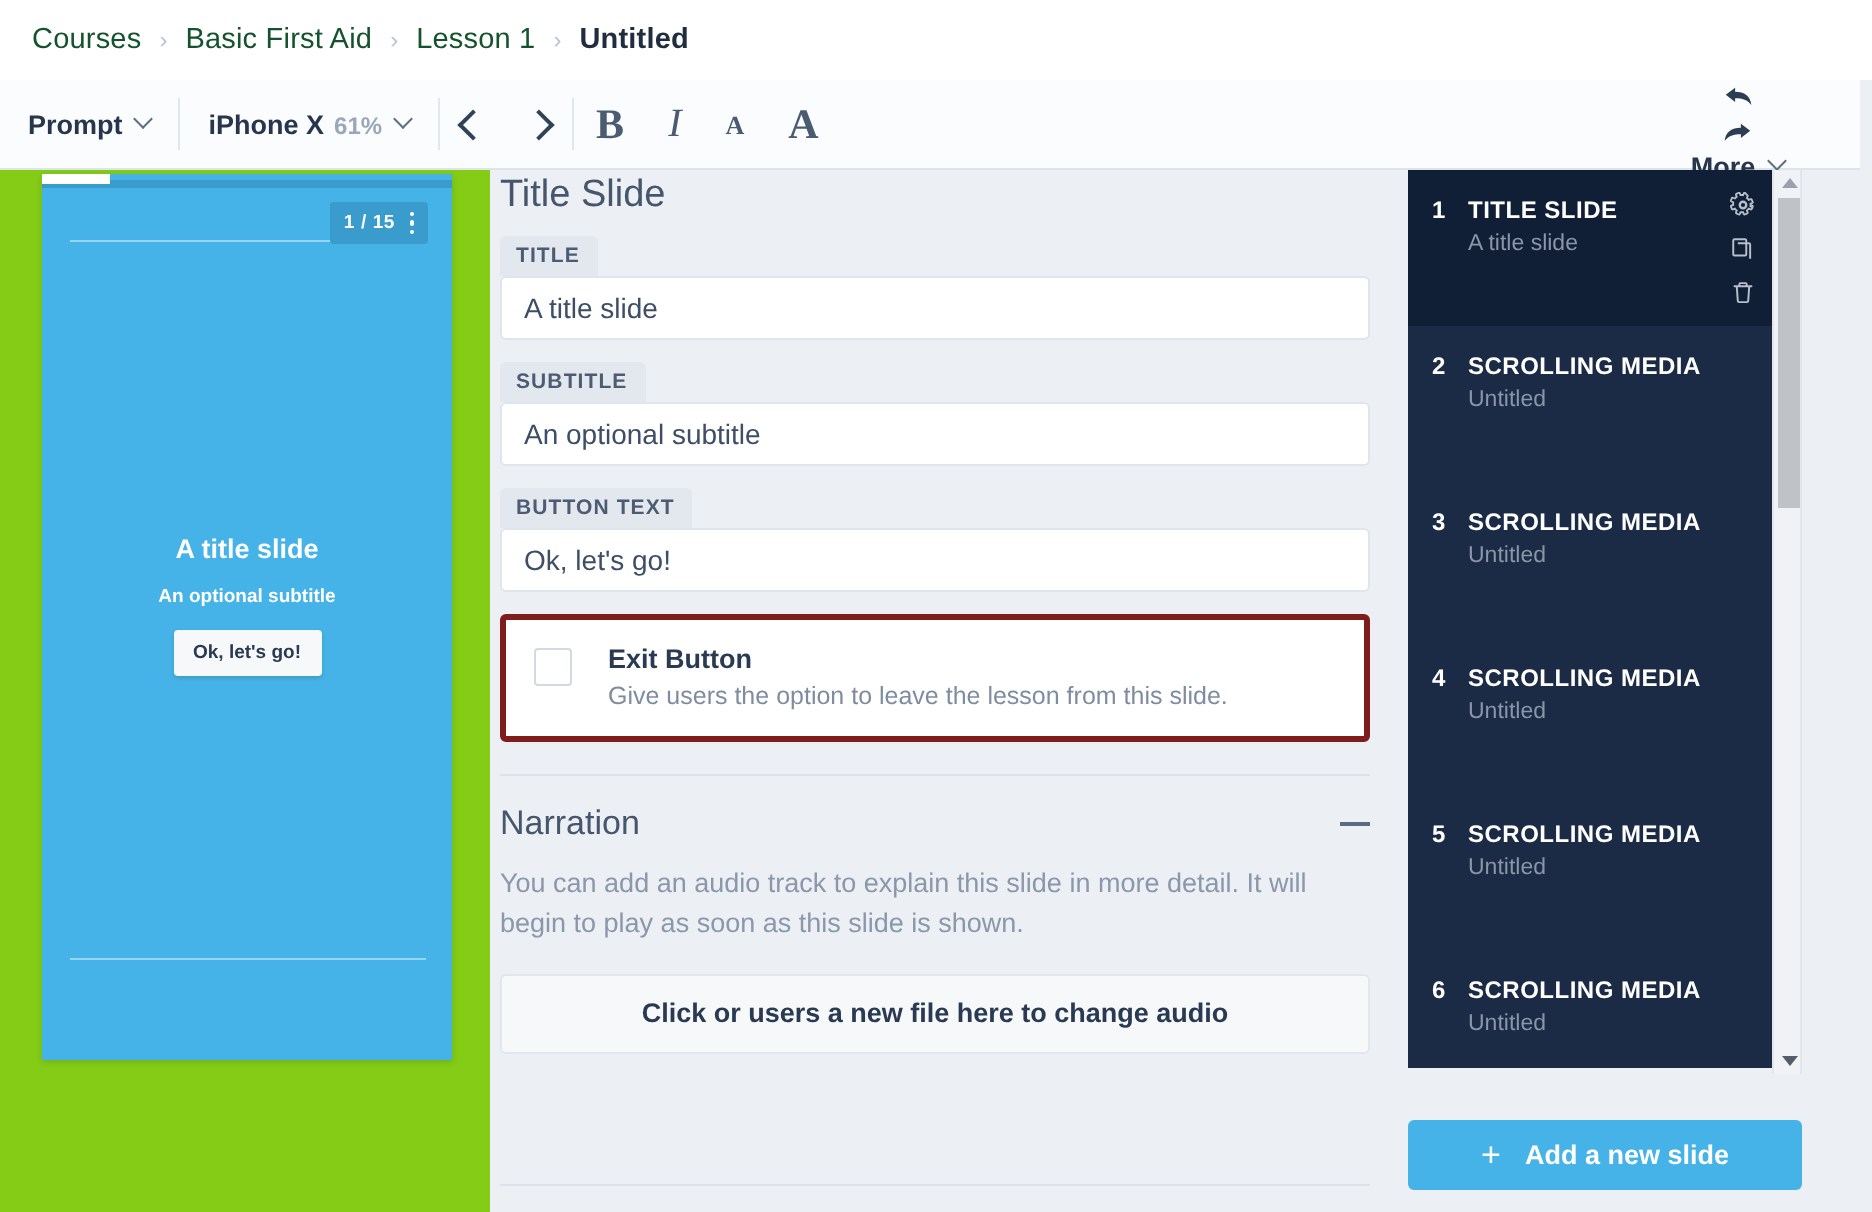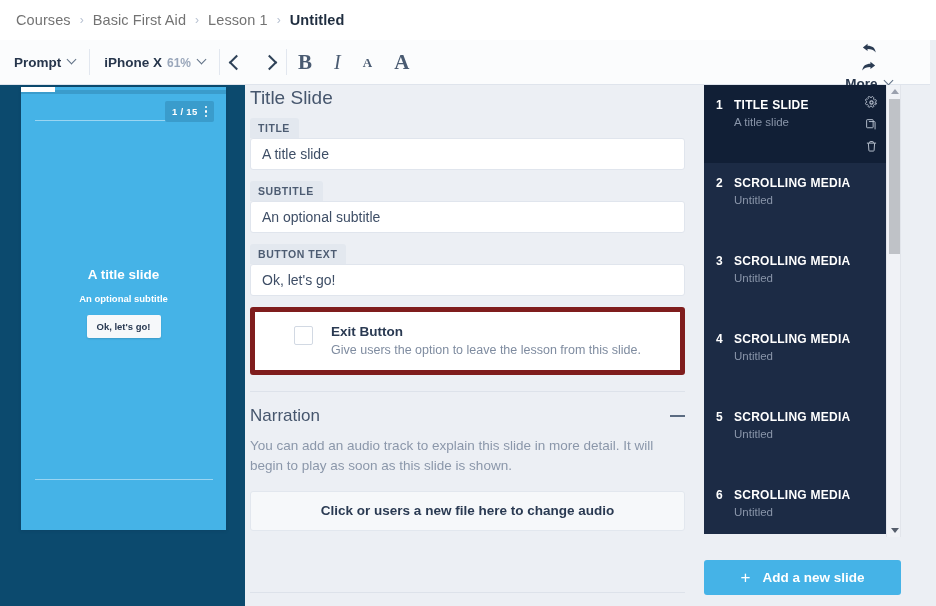--- a/index.html
+++ b/index.html
@@ -13,21 +13,21 @@
   body { position: relative; }
 
   
   .breadcrumb-bar {
     position: absolute; left: 0; top: 0; width: 936px; height: 40px;
     background: #ffffff;
     display: flex; align-items: center;
     padding-left: 8px;
   }
   .crumb {
-    font-size: 14.5px; color: #737373; letter-spacing: .1px;
+    font-size: 14.5px; color: #14532d; letter-spacing: .1px;
     padding: 0 8px; white-space: nowrap;
   }
   .crumb.active { color: #1f2d3f; font-weight: 700; }
   .crumb-sep { color: #b8c2d2; font-size: 12px; padding: 0 1px; }
 
   
   .toolbar {
     position: absolute; left: 0; top: 40px; width: 930px; height: 45px;
     background: #fbfcfd;
     border-bottom: 1px solid #dfe4ec;
@@ -75,21 +75,21 @@
     background: #1e2d43; color: #ffffff;
     font-size: 14px; font-weight: 700;
     width: 88px; height: 32px; border: none; border-radius: 3px;
     cursor: pointer;
     font-family: "Liberation Sans", sans-serif;
   }
 
   
   .preview-col {
     position: absolute; left: 0; top: 85px; width: 245px; bottom: 0;
-    background: #0c4a6e;
+    background: #84cc16;
   }
   .phone {
     position: absolute; left: 21px; top: 2px;
     width: 205px; height: 443px;
     background: #45b3e7;
     box-shadow: 0 1px 3px rgba(20,40,70,.17);
     overflow: hidden;
   }
   .phone-notch {
     position: absolute; left: 0; top: 0; width: 34px; height: 5px;
@@ -153,25 +153,24 @@
   .field-input {
     display: block; width: 100%;
     background: #ffffff; border: 1px solid #e0e5ed;
     border-radius: 3px; height: 32px;
     font-size: 14px; color: #3e4e66;
     padding: 0 11px;
     font-family: "Liberation Sans", sans-serif;
     outline: none;
   }
   .checkbox-card {
-    background: #ffffff; border: 5px solid #7f1d1d; border-radius: 3px;
+    background: #ffffff; border: 3px solid #7f1d1d; border-radius: 3px;
     padding: 12px 14px 13px 14px;
     display: flex; gap: 18px; align-items: flex-start;
     margin-top: 11px;
-    justify-content: center;
   }
   .cb {
     width: 19px; height: 19px; border: 1px solid #d2d9e3; border-radius: 2px;
     background: #fff; flex: none; margin-top: 2px; cursor: pointer;
   }
   .cb-title { font-size: 13.5px; font-weight: 700; color: #2a3a52; margin-bottom: 4px; }
   .cb-desc { font-size: 12.5px; color: #7f8ca0; }
 
   .divider { height: 1px; background: #dde2ea; margin: 16px 0 0 0; }
 

